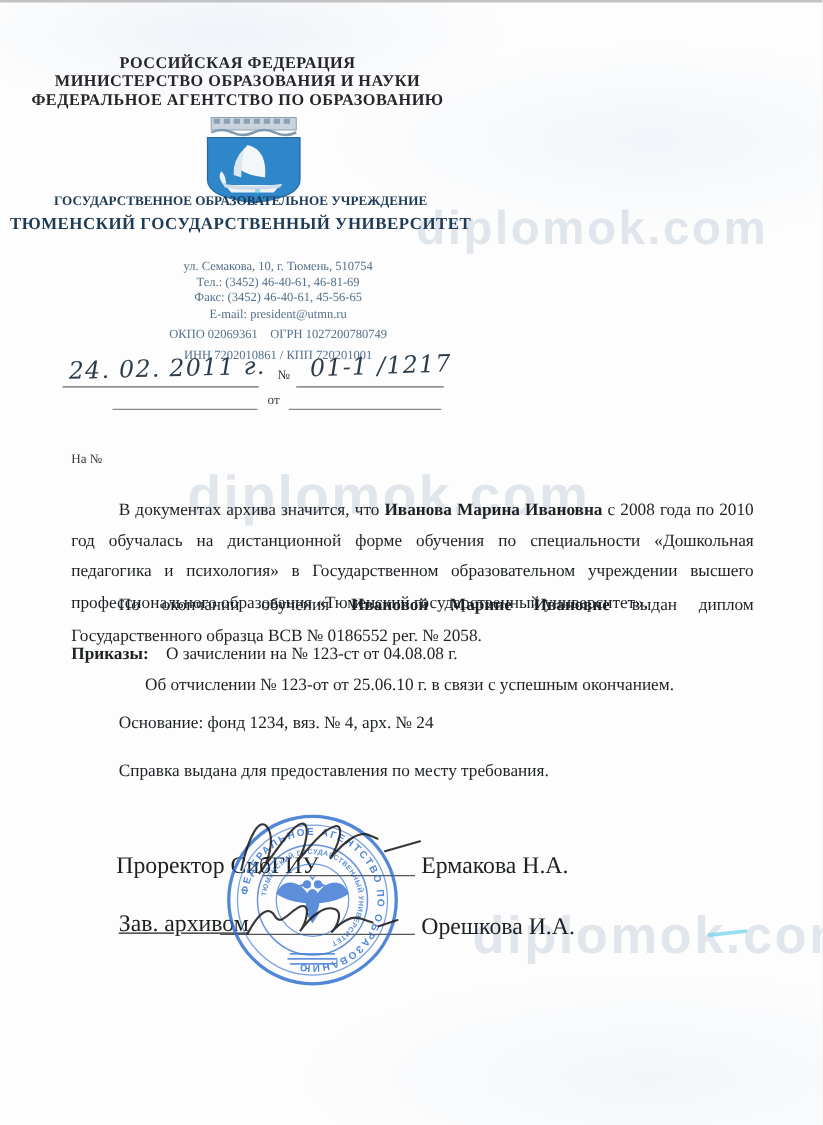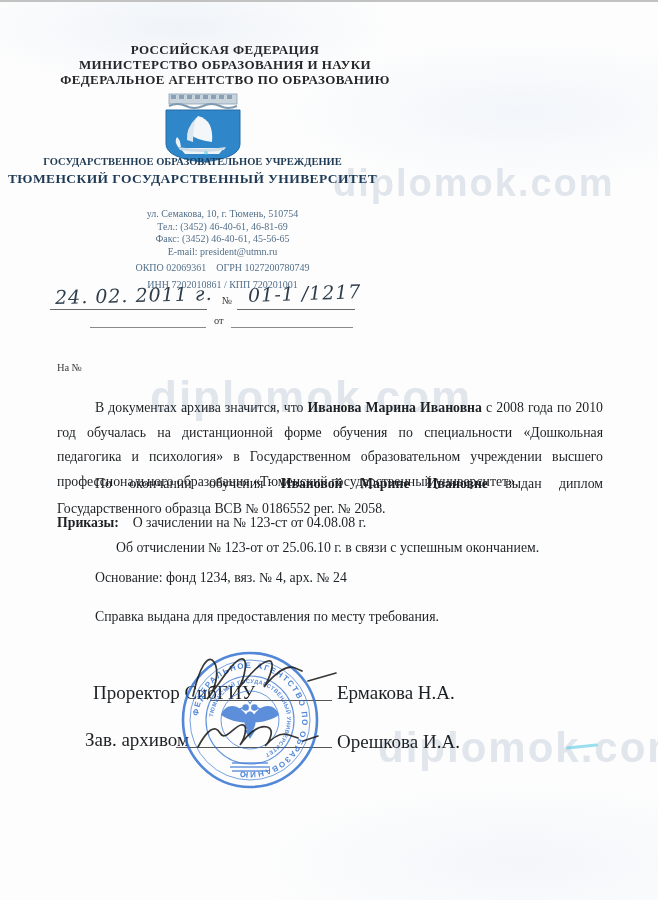--- a/index.html
+++ b/index.html
@@ -22,21 +22,21 @@
     position:absolute;z-index:1;
     font-family:"Liberation Sans", sans-serif;
     font-weight:bold;letter-spacing:2px;
     color:rgba(183,195,212,0.40);
     white-space:nowrap;
   }
   
   .hdr{
     left:0;top:40px;width:380px;text-align:center;z-index:2;
     font-weight:bold;font-size:13px;line-height:15px;
-    letter-spacing:.4px;color:#26262a;padding-left:35px;
+    letter-spacing:.4px;color:#26262a;
   }
   .emblem{left:158px;top:90px;z-index:2;}
   .uni{
     left:5px;top:154px;width:375px;text-align:center;z-index:2;
     font-weight:bold;color:#1e3a55;
   }
   .uni .s{font-size:10.5px;line-height:12px;}
   .uni .n{font-size:13.5px;line-height:16px;letter-spacing:.4px;margin-top:3px;}
   .contacts{
     left:45px;top:206px;width:355px;text-align:center;z-index:2;
@@ -154,21 +154,21 @@
   <div class="plain" style="left:57px;top:513px;"><span class="orders-label">Приказы:</span>&nbsp;&nbsp;&nbsp;&nbsp;<span>О зачислении на № 123-ст от 04.08.08 г.</span></div>
   <div class="plain" style="left:116px;top:538px;">Об отчислении № 123-от от 25.06.10 г. в связи с успешным окончанием.</div>
 
   <div class="plain" style="left:95px;top:568px;">Основание: фонд 1234, вяз. № 4, арх. № 24</div>
   <div class="plain" style="left:95px;top:607px;">Справка выдана для предоставления по месту требования.</div>
 
   <div class="sigrow-label" style="left:93px;top:680px;">Проректор СибГИУ</div>
   <div class="hline" style="left:210px;top:698px;width:122px;background:#555;"></div>
   <div class="sigrow-label" style="left:337px;top:680px;">Ермакова Н.А.</div>
 
-  <div class="sigrow-label" style="left:85px;top:727px;">Зав. архивом</div>
+  <div class="sigrow-label" style="left:95px;top:727px;text-decoration:underline;">Зав. архивом</div>
   <div class="hline" style="left:176px;top:745px;width:156px;background:#555;"></div>
   <div class="sigrow-label" style="left:337px;top:729px;">Орешкова И.А.</div>
 
   <svg class="stamp" width="140" height="140" viewBox="0 0 140 140">
     <defs>
       <path id="ringOuter" d="M 70,70 m -52,0 a 52,52 0 1,1 104,0 a 52,52 0 1,1 -104,0"></path>
       <path id="ringInner" d="M 70,70 m -37,0 a 37,37 0 1,1 74,0 a 37,37 0 1,1 -74,0"></path>
     </defs>
     <g stroke="#2f6fd0" fill="none">
       <circle cx="70" cy="70" r="67" stroke-width="2.6" opacity=".9"></circle>

